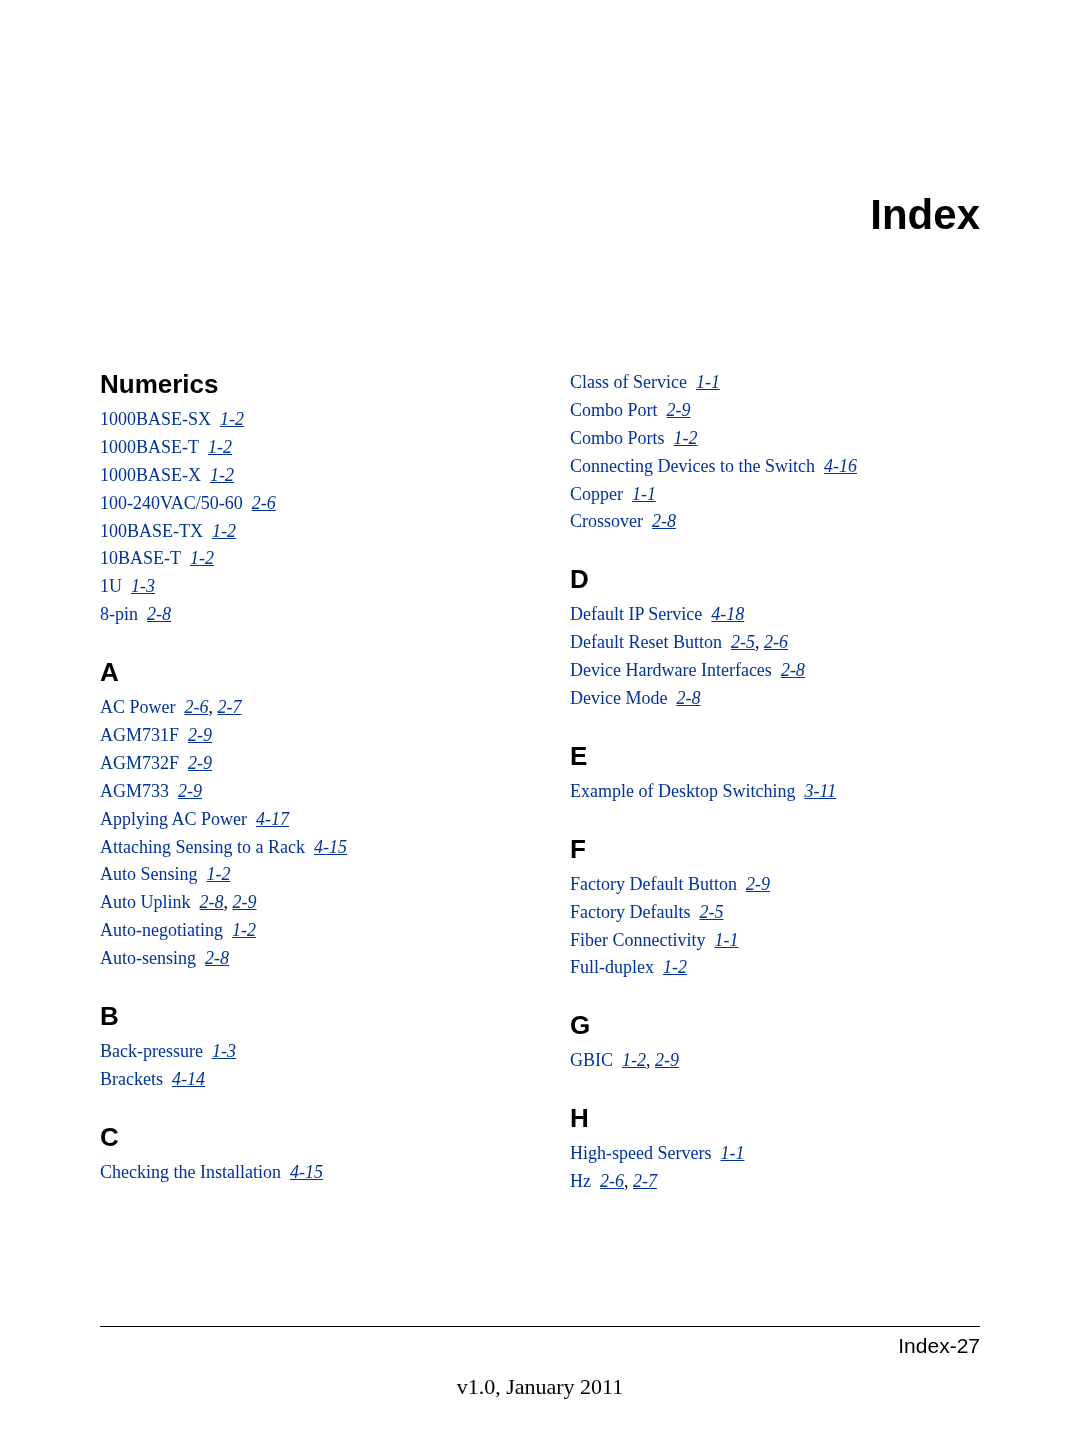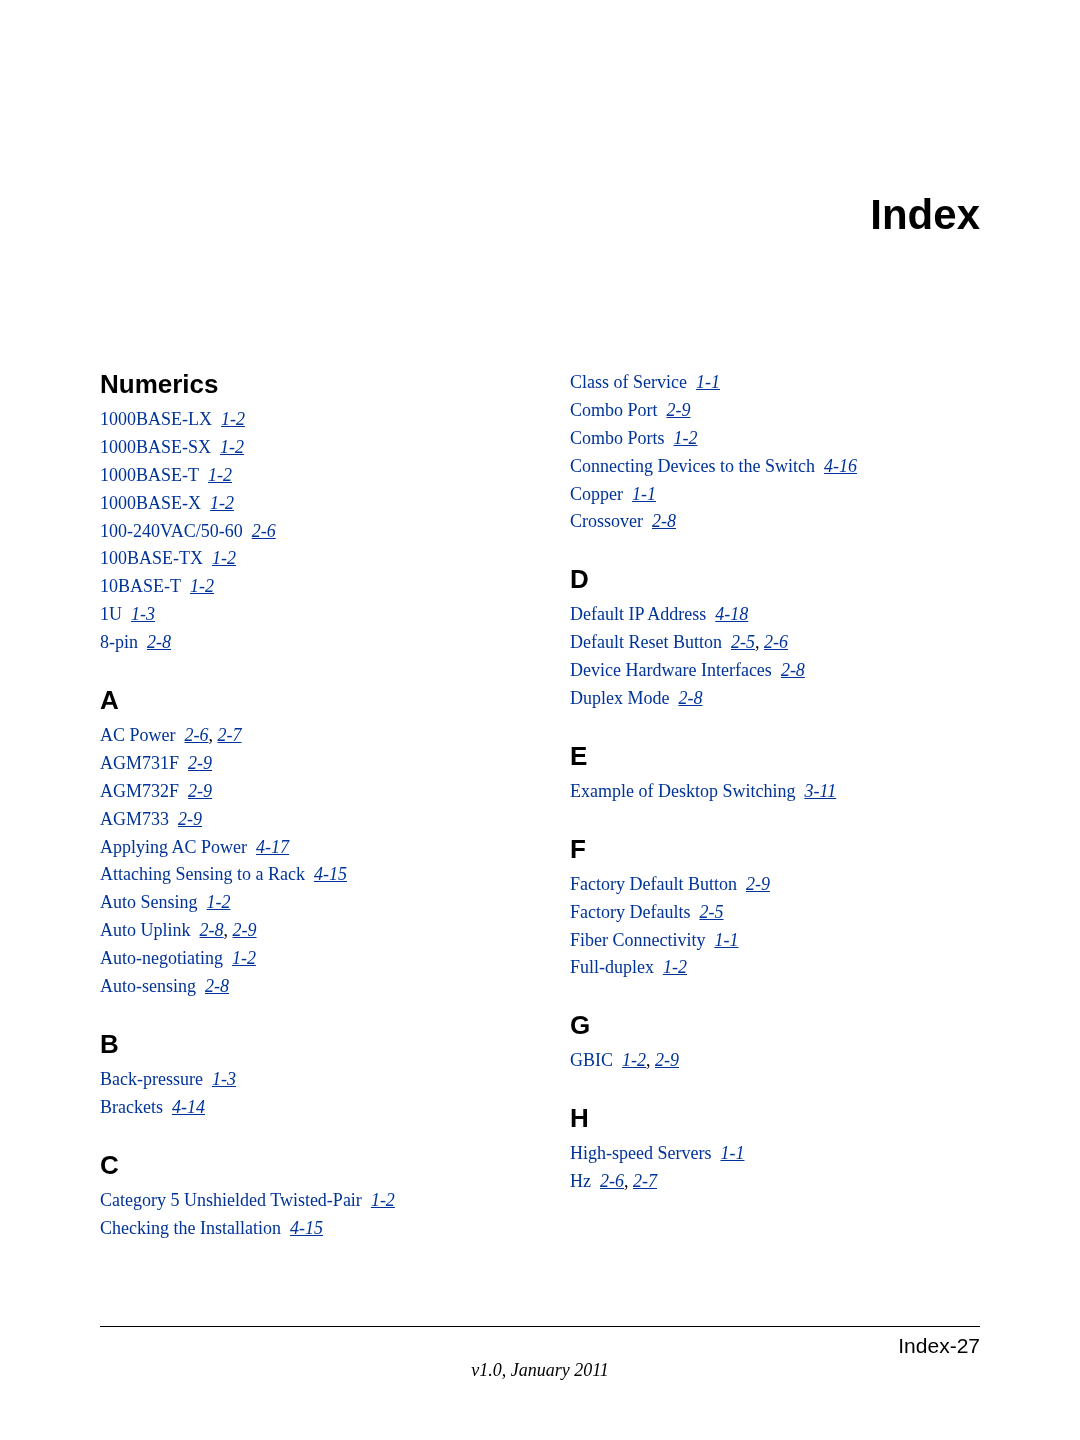--- a/index.html
+++ b/index.html
@@ -58,35 +58,33 @@
     position: absolute;
     right: 100px;
     bottom: 82px;
     font-family: Arial, Helvetica, sans-serif;
     font-size: 21px;
   }
   .version {
     position: absolute;
     left: 0;
     right: 0;
-    bottom: 59px;
+    bottom: 40px;
     text-align: center;
-    font-style: italic;
-    font-size: 18px;
+    font-size: 22px;
   }
 </style>
 </head>
 <body>
 
 <div class="page-title">Index</div>
 
 <div class="columns">
   <div class="col" id="left-col">
       <div class="section-heading first">Numerics</div>
-      <div class="entry"><span class="term">1000BASE-LX</span>&nbsp;&nbsp;<span class="ref">1-2</span></div>
       <div class="entry"><span class="term">1000BASE-SX</span>&nbsp;&nbsp;<span class="ref">1-2</span></div>
       <div class="entry"><span class="term">1000BASE-T</span>&nbsp;&nbsp;<span class="ref">1-2</span></div>
       <div class="entry"><span class="term">1000BASE-X</span>&nbsp;&nbsp;<span class="ref">1-2</span></div>
       <div class="entry"><span class="term">100-240VAC/50-60</span>&nbsp;&nbsp;<span class="ref">2-6</span></div>
       <div class="entry"><span class="term">100BASE-TX</span>&nbsp;&nbsp;<span class="ref">1-2</span></div>
       <div class="entry"><span class="term">10BASE-T</span>&nbsp;&nbsp;<span class="ref">1-2</span></div>
       <div class="entry"><span class="term">1U</span>&nbsp;&nbsp;<span class="ref">1-3</span></div>
       <div class="entry"><span class="term">8-pin</span>&nbsp;&nbsp;<span class="ref">2-8</span></div>
       <div class="section-heading">A</div>
       <div class="entry"><span class="term">AC Power</span>&nbsp;&nbsp;<span class="ref">2-6</span><span class="sep">, </span><span class="ref">2-7</span></div>
@@ -96,35 +94,34 @@
       <div class="entry"><span class="term">Applying AC Power</span>&nbsp;&nbsp;<span class="ref">4-17</span></div>
       <div class="entry"><span class="term">Attaching Sensing to a Rack</span>&nbsp;&nbsp;<span class="ref">4-15</span></div>
       <div class="entry"><span class="term">Auto Sensing</span>&nbsp;&nbsp;<span class="ref">1-2</span></div>
       <div class="entry"><span class="term">Auto Uplink</span>&nbsp;&nbsp;<span class="ref">2-8</span><span class="sep">, </span><span class="ref">2-9</span></div>
       <div class="entry"><span class="term">Auto-negotiating</span>&nbsp;&nbsp;<span class="ref">1-2</span></div>
       <div class="entry"><span class="term">Auto-sensing</span>&nbsp;&nbsp;<span class="ref">2-8</span></div>
       <div class="section-heading">B</div>
       <div class="entry"><span class="term">Back-pressure</span>&nbsp;&nbsp;<span class="ref">1-3</span></div>
       <div class="entry"><span class="term">Brackets</span>&nbsp;&nbsp;<span class="ref">4-14</span></div>
       <div class="section-heading">C</div>
-      <div class="entry"><span class="term">Category 5 Unshielded Twisted-Pair</span>&nbsp;&nbsp;<span class="ref">1-2</span></div>
       <div class="entry"><span class="term">Checking the Installation</span>&nbsp;&nbsp;<span class="ref">4-15</span></div>
     </div>
   <div class="col" id="right-col">
       <div class="entry"><span class="term">Class of Service</span>&nbsp;&nbsp;<span class="ref">1-1</span></div>
       <div class="entry"><span class="term">Combo Port</span>&nbsp;&nbsp;<span class="ref">2-9</span></div>
       <div class="entry"><span class="term">Combo Ports</span>&nbsp;&nbsp;<span class="ref">1-2</span></div>
       <div class="entry"><span class="term">Connecting Devices to the Switch</span>&nbsp;&nbsp;<span class="ref">4-16</span></div>
       <div class="entry"><span class="term">Copper</span>&nbsp;&nbsp;<span class="ref">1-1</span></div>
       <div class="entry"><span class="term">Crossover</span>&nbsp;&nbsp;<span class="ref">2-8</span></div>
       <div class="section-heading">D</div>
-      <div class="entry"><span class="term">Default IP Address</span>&nbsp;&nbsp;<span class="ref">4-18</span></div>
+      <div class="entry"><span class="term">Default IP Service</span>&nbsp;&nbsp;<span class="ref">4-18</span></div>
       <div class="entry"><span class="term">Default Reset Button</span>&nbsp;&nbsp;<span class="ref">2-5</span><span class="sep">, </span><span class="ref">2-6</span></div>
       <div class="entry"><span class="term">Device Hardware Interfaces</span>&nbsp;&nbsp;<span class="ref">2-8</span></div>
-      <div class="entry"><span class="term">Duplex Mode</span>&nbsp;&nbsp;<span class="ref">2-8</span></div>
+      <div class="entry"><span class="term">Device Mode</span>&nbsp;&nbsp;<span class="ref">2-8</span></div>
       <div class="section-heading">E</div>
       <div class="entry"><span class="term">Example of Desktop Switching</span>&nbsp;&nbsp;<span class="ref">3-11</span></div>
       <div class="section-heading">F</div>
       <div class="entry"><span class="term">Factory Default Button</span>&nbsp;&nbsp;<span class="ref">2-9</span></div>
       <div class="entry"><span class="term">Factory Defaults</span>&nbsp;&nbsp;<span class="ref">2-5</span></div>
       <div class="entry"><span class="term">Fiber Connectivity</span>&nbsp;&nbsp;<span class="ref">1-1</span></div>
       <div class="entry"><span class="term">Full-duplex</span>&nbsp;&nbsp;<span class="ref">1-2</span></div>
       <div class="section-heading">G</div>
       <div class="entry"><span class="term">GBIC</span>&nbsp;&nbsp;<span class="ref">1-2</span><span class="sep">, </span><span class="ref">2-9</span></div>
       <div class="section-heading">H</div>

